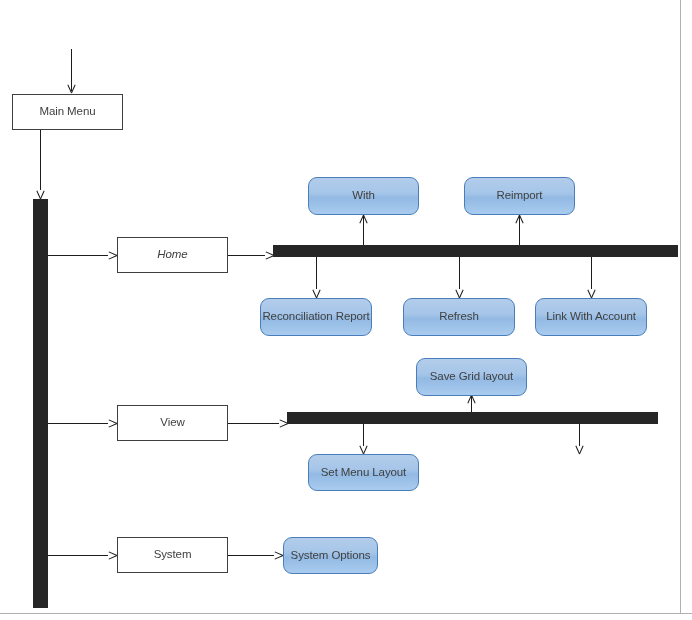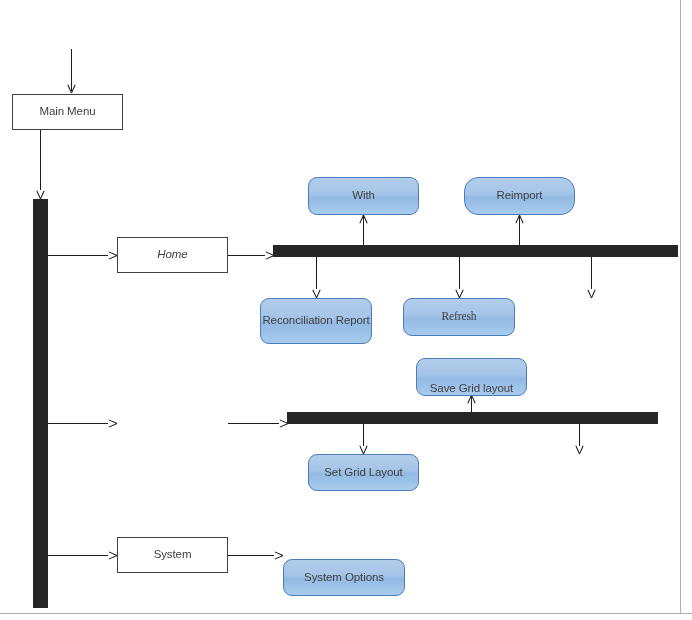--- a/index.html
+++ b/index.html
@@ -161,79 +161,85 @@
     </div>
   <div class="node node-round" style="left:308px; top:177px; width:111px; height:38px;">
     <span>With</span>
   </div>
 
   <div class="vline" style="left:519px; top:215px; height:30px;"></div>
   <div class="arrow arrow-up" style="left:519px; top:215px;">
       <i></i>
       <b></b>
     </div>
-  <div class="node node-round" style="left:464px; top:177px; width:111px; height:38px;border-radius:14px;">
+  <div class="node node-round" style="left:464px; top:177px; width:111px; height:38px;">
     <span>Reimport</span>
   </div>
 
   <div class="vline" style="left:316px; top:257px; height:32px;"></div>
   <div class="arrow arrow-down" style="left:316px; top:298px;">
       <i></i>
       <b></b>
     </div>
-  <div class="node node-round" style="left:260px; top:298px; width:112px; height:46px;">
+  <div class="node node-round" style="left:260px; top:298px; width:112px; height:38px;">
     <span>Reconciliation Report</span>
   </div>
 
   <div class="vline" style="left:459px; top:257px; height:32px;"></div>
   <div class="arrow arrow-down" style="left:459px; top:298px;">
       <i></i>
       <b></b>
     </div>
-  <div class="node node-round" style="left:403px; top:298px; width:112px; height:38px;font-family:Liberation Serif, serif;">
+  <div class="node node-round" style="left:403px; top:298px; width:112px; height:38px;">
     <span>Refresh</span>
   </div>
 
   <div class="vline" style="left:591px; top:257px; height:32px;"></div>
   <div class="arrow arrow-down" style="left:591px; top:298px;">
       <i></i>
       <b></b>
     </div>
+  <div class="node node-round" style="left:535px; top:298px; width:112px; height:38px;">
+    <span>Link With Account</span>
+  </div>
 
   <div class="hline" style="left:48px; top:423px; width:60px;"></div>
   <div class="arrow arrow-right" style="left:117px; top:423px;">
       <i></i>
       <b></b>
     </div>
 
+  <div class="node node-rect" style="left:117px; top:405px; width:111px; height:36px;">
+    <span>View</span>
+  </div>
 
   <div class="hline" style="left:228px; top:423px; width:51px;"></div>
   <div class="arrow arrow-right" style="left:288px; top:423px;">
       <i></i>
       <b></b>
     </div>
 
   <div class="hbar" style="left:287px; top:412px; width:371px; height:12px;"></div>
 
   <div class="vline" style="left:471px; top:395px; height:17px;"></div>
   <div class="arrow arrow-up" style="left:471px; top:395px;">
       <i></i>
       <b></b>
     </div>
-  <div class="node node-round" style="left:416px; top:358px; width:111px; height:38px;align-items:flex-end;">
+  <div class="node node-round" style="left:416px; top:358px; width:111px; height:38px;">
     <span>Save Grid layout</span>
   </div>
 
   <div class="vline" style="left:363px; top:424px; height:22px;"></div>
   <div class="arrow arrow-down" style="left:363px; top:454px;">
       <i></i>
       <b></b>
     </div>
   <div class="node node-round" style="left:308px; top:454px; width:111px; height:37px;">
-    <span>Set Grid Layout</span>
+    <span>Set Menu Layout</span>
   </div>
 
   <div class="vline" style="left:579px; top:424px; height:22px;"></div>
   <div class="arrow arrow-down" style="left:579px; top:454px;">
       <i></i>
       <b></b>
     </div>
 
   <div class="hline" style="left:48px; top:555px; width:60px;"></div>
   <div class="arrow arrow-right" style="left:117px; top:555px;">
@@ -244,17 +250,17 @@
   <div class="node node-rect" style="left:117px; top:537px; width:111px; height:36px;">
     <span>System</span>
   </div>
 
   <div class="hline" style="left:228px; top:555px; width:46px;"></div>
   <div class="arrow arrow-right" style="left:283px; top:555px;">
       <i></i>
       <b></b>
     </div>
 
-  <div class="node node-round" style="left:283px; top:537px; width:122px; height:37px;margin-top:22px;">
+  <div class="node node-round" style="left:283px; top:537px; width:95px; height:37px;">
     <span>System Options</span>
   </div>
 
 </div>
 
 </body></html>

